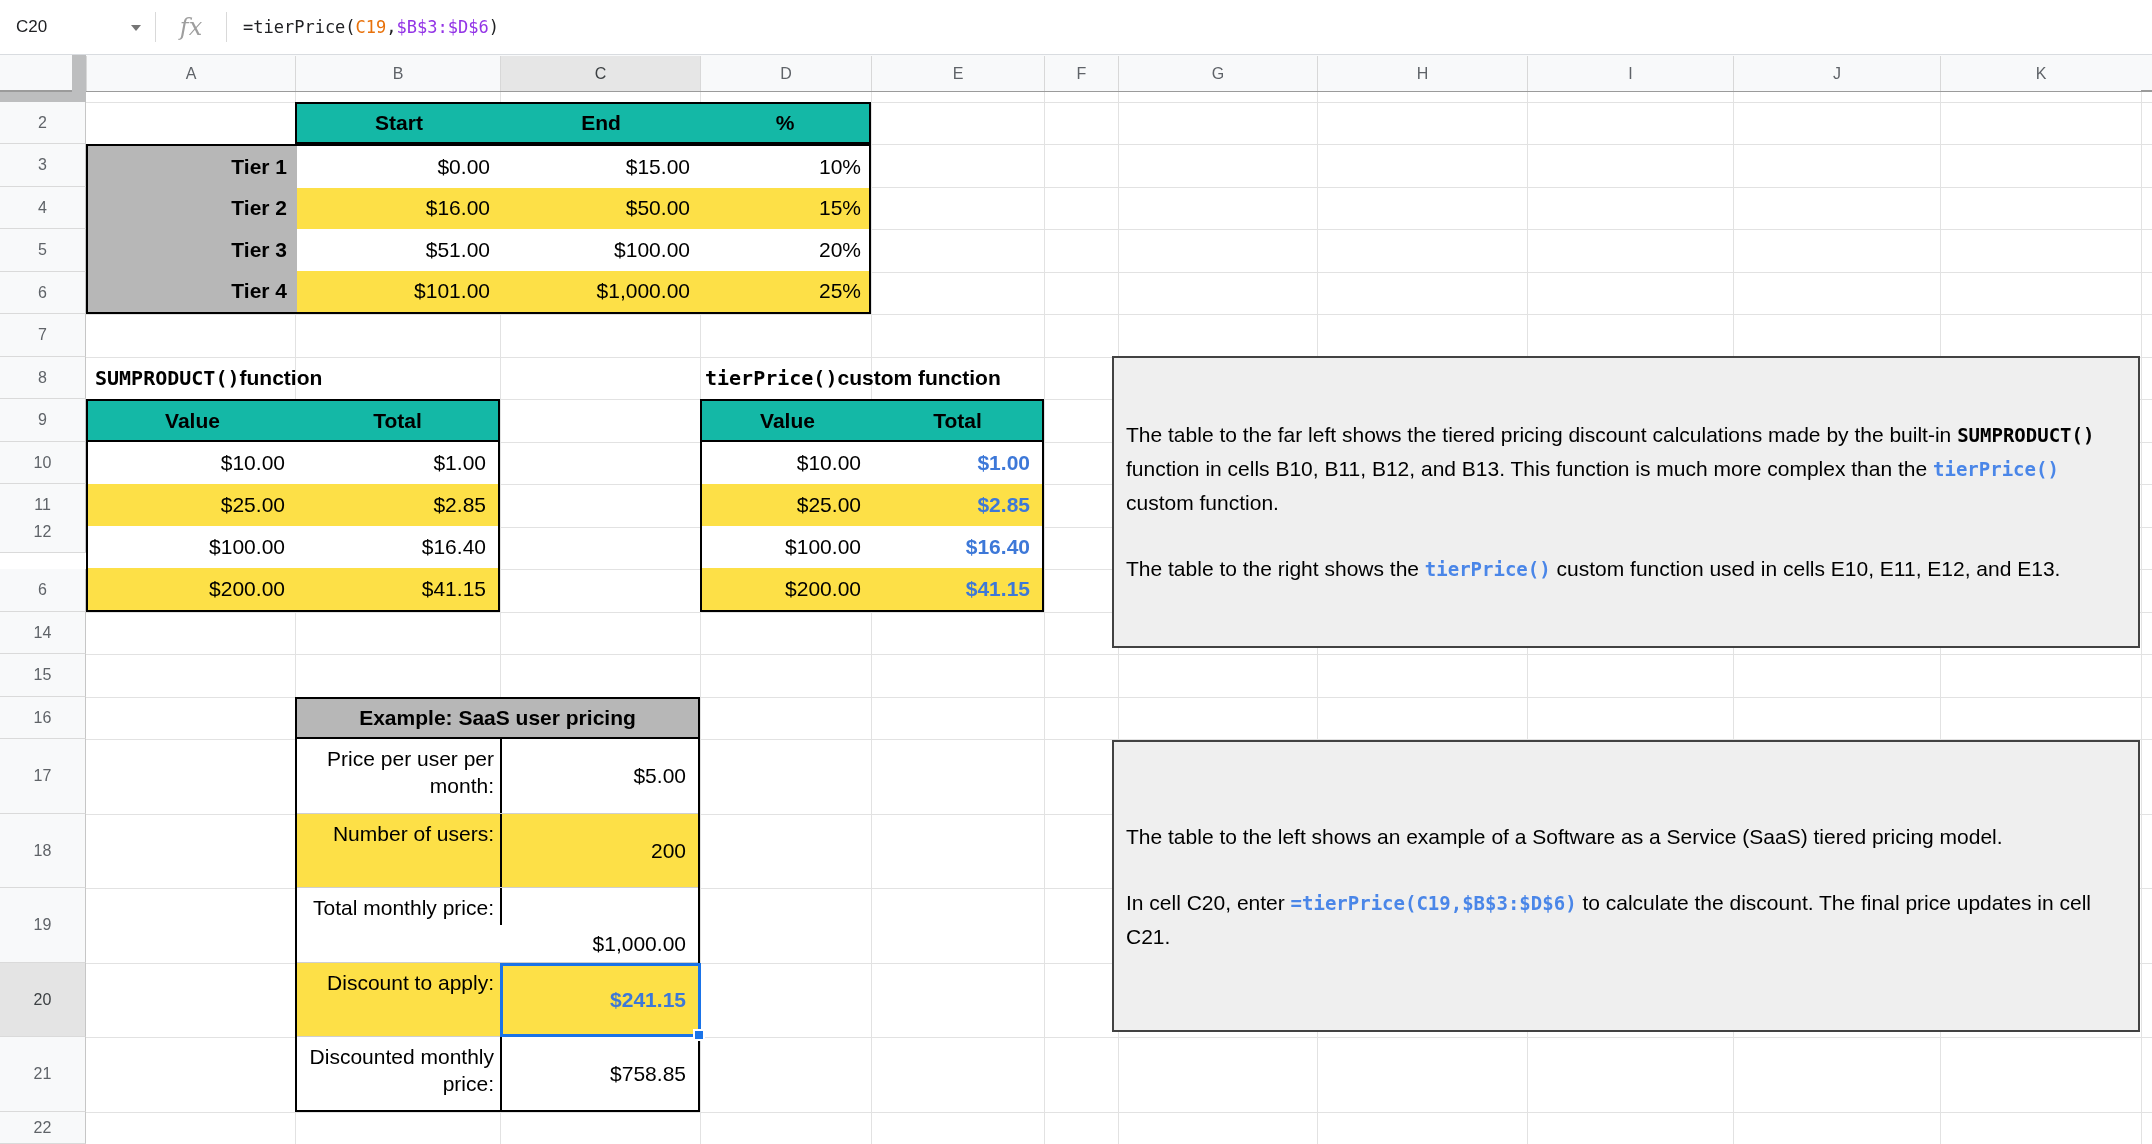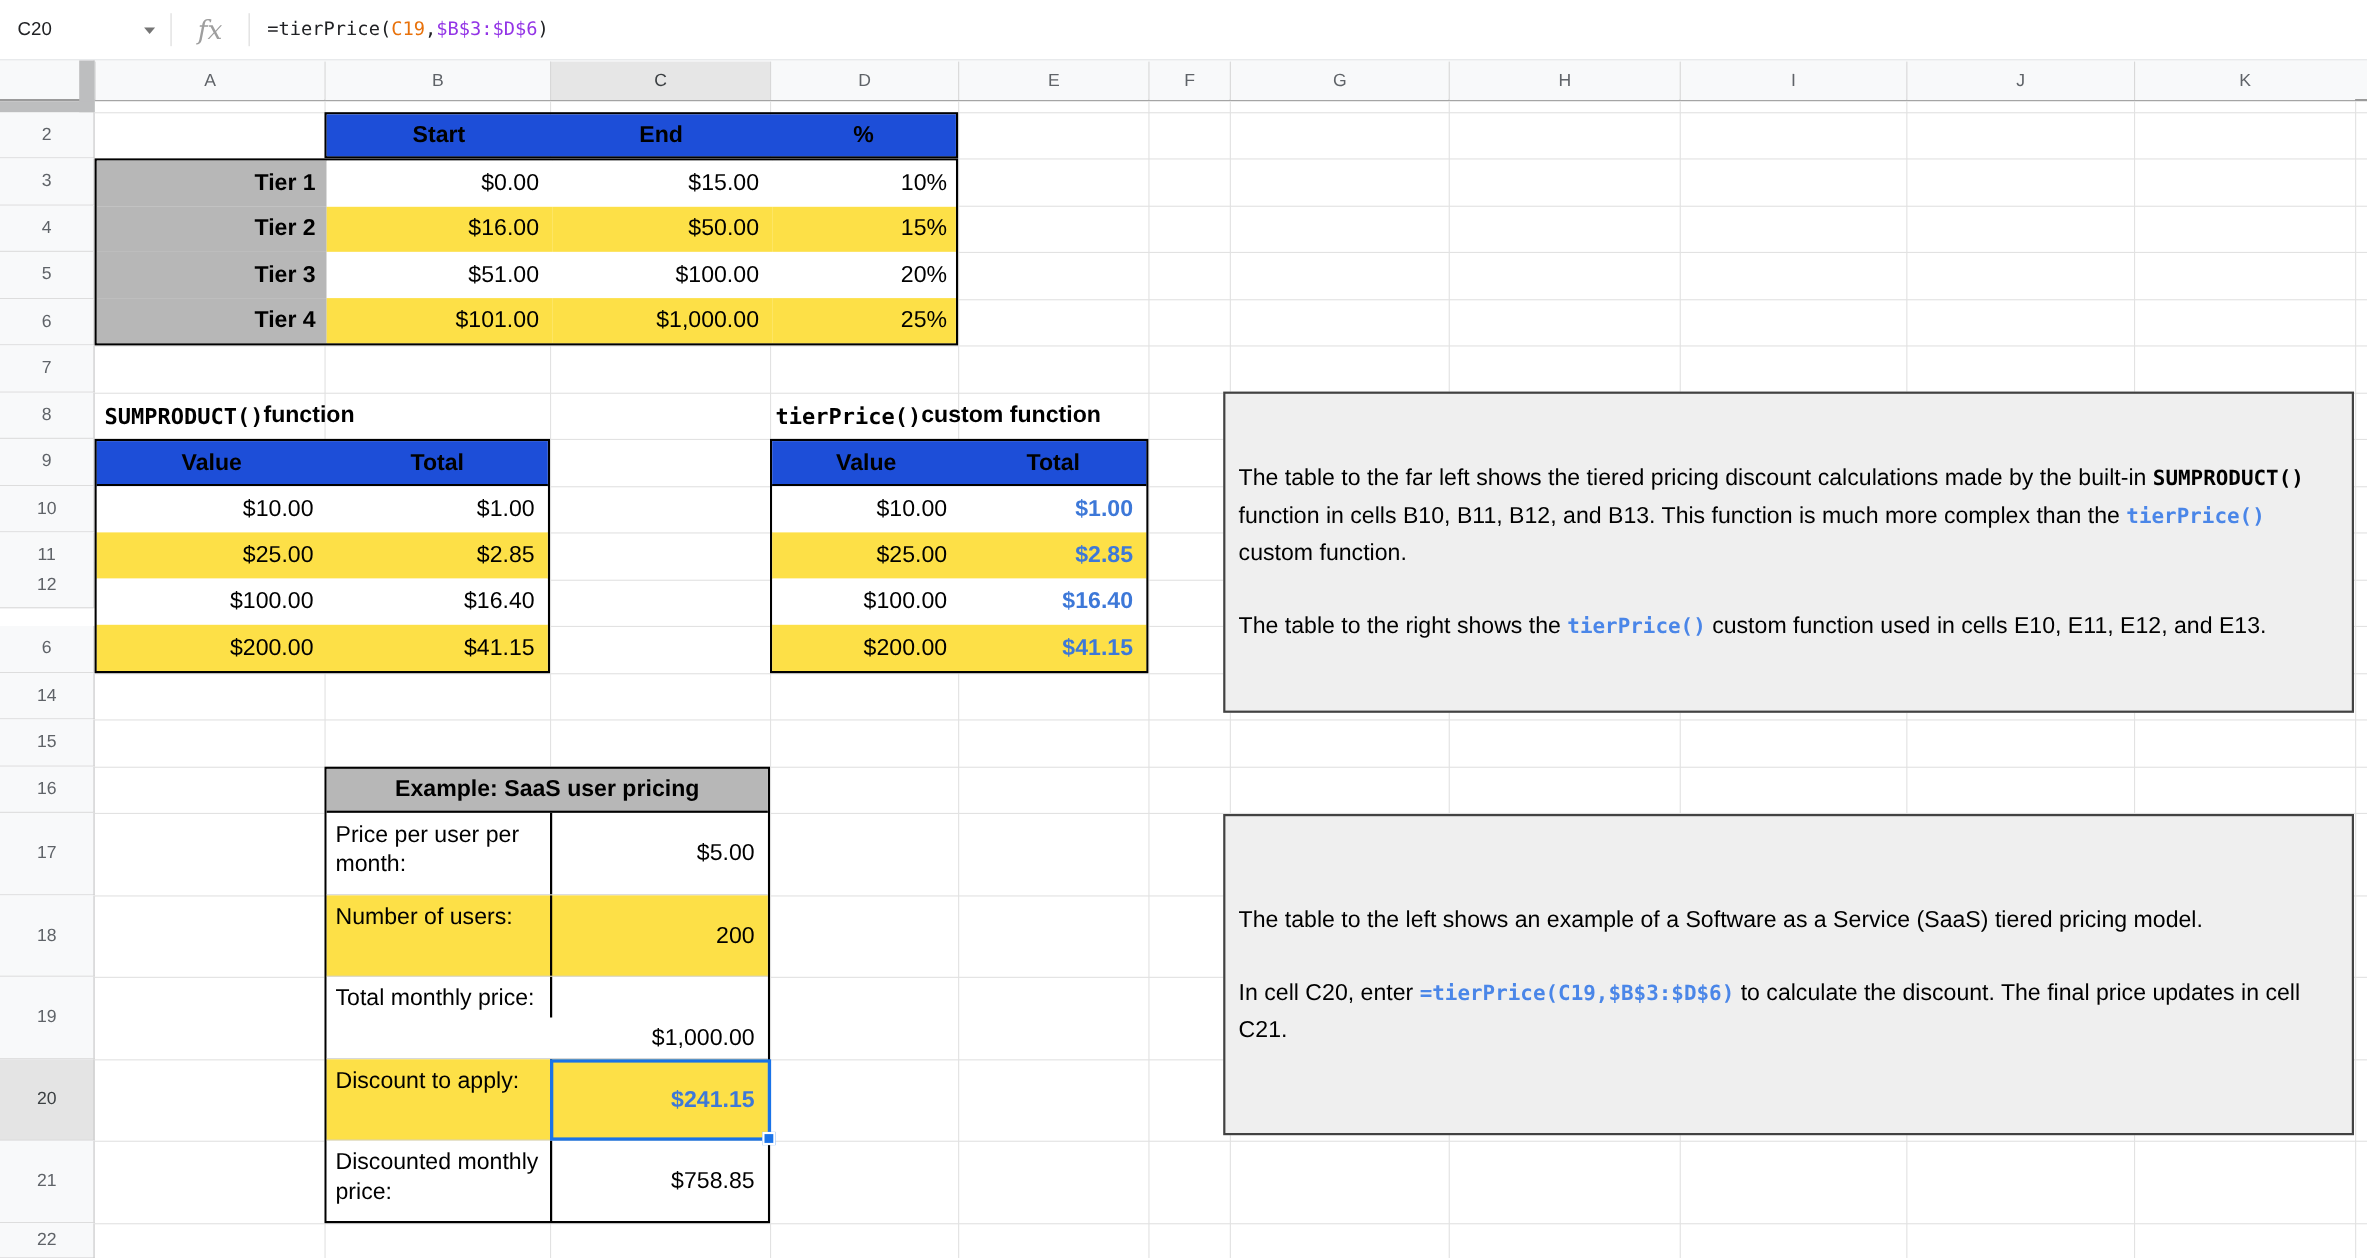--- a/index.html
+++ b/index.html
@@ -51,36 +51,36 @@
     font-size:16px; color:#5f6368; background:#f8f9fa;
     border-bottom:1px solid #dadada; border-right:1px solid #c6c6c6;
   }
   .row-hdr.sel { background:#e4e4e4; color:#3c4043; }
   .frozen-bar-h { position:absolute; left:0; top:92px; width:86px; height:10px; background:#bdbebf; }
   .frozen-bar-v { position:absolute; left:72px; top:55px; width:14px; height:47px; background:#bdbebf; }
   .gridline-v { position:absolute; width:1px; background:#e2e2e2; top:92px; height:1052px; }
   .gridline-h { position:absolute; height:1px; background:#e2e2e2; left:86px; width:2066px; }
   
   .sheet-table { position:absolute; border:2px solid #000; background:#fff; display:flex; flex-direction:column; }
-  .t-header-row { display:flex; background:#1d4ed8; border-bottom:2px solid #000; font-weight:bold; font-size:21px; }
+  .t-header-row { display:flex; background:#14b8a6; border-bottom:2px solid #000; font-weight:bold; font-size:21px; }
   .t-header-row .hc { display:flex; align-items:center; justify-content:center; }
   .t-row { display:flex; font-size:21px; }
   .band-a { background:#ffffff; }
   .band-b { background:#fde047; }
   .num-cell { display:flex; align-items:center; justify-content:flex-end; padding-right:12px; }
   .label-gray {
     background:#b7b7b7; font-weight:bold; display:flex; align-items:center;
     justify-content:flex-end; padding-right:10px;
   }
   .blue-val { color:#3d78d8; font-weight:bold; }
   .fn-title { position:absolute; height:42px; display:flex; align-items:center; font-size:21px; font-weight:bold; color:#000; }
   .fn-title .code { font-family:"DejaVu Sans Mono", monospace; font-size:20px; font-weight:bold; }
   
   .ex-title { height:40px; display:flex; align-items:center; justify-content:center; background:#b7b7b7; font-weight:bold; font-size:21px; border-bottom:2px solid #000; }
-  .ex-row { display:flex; border-bottom:1px solid #cfcfcf; }
+  .ex-row { display:flex; border-bottom:1px solid #cfcfcf;text-align:right; }
   .ex-row:last-child { border-bottom:none; }
   .ex-label { width:205px; padding:6px 6px 4px 8px; font-size:21px; line-height:27px; border-right:2px solid #000; display:block; }
   .ex-value { flex:1; display:flex; align-items:center; justify-content:flex-end; padding-right:12px; font-size:21px; }
   
   .sel-box {
     position:absolute; left:500px; top:963px; width:201px; height:74px;
     border:3px solid #1a73e8; pointer-events:none;
   }
   .fill-handle {
     position:absolute; right:-7px; bottom:-7px; width:12px; height:12px;

